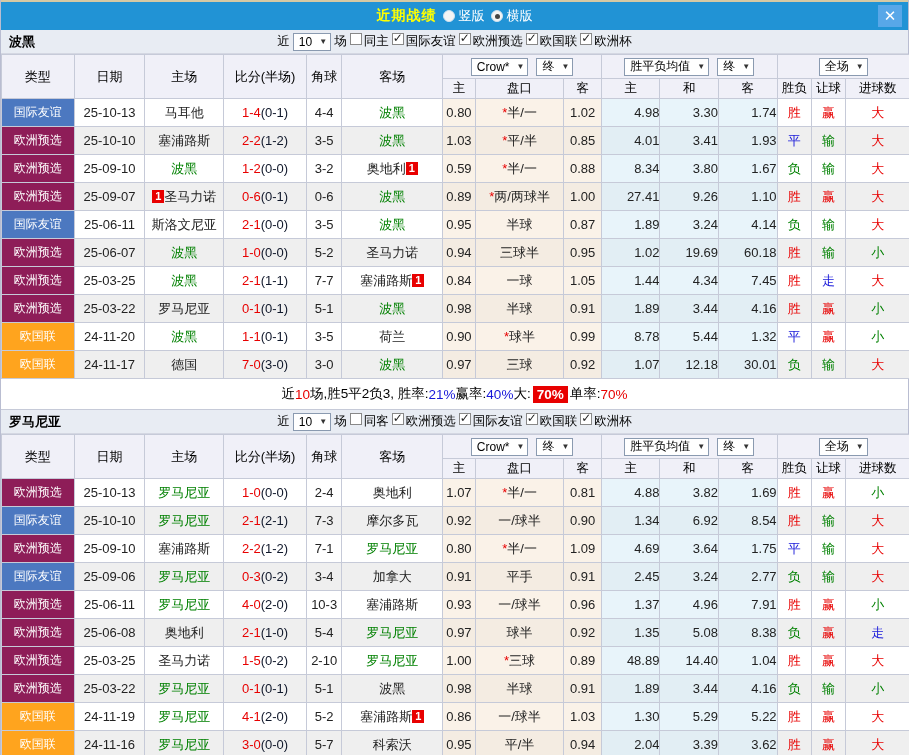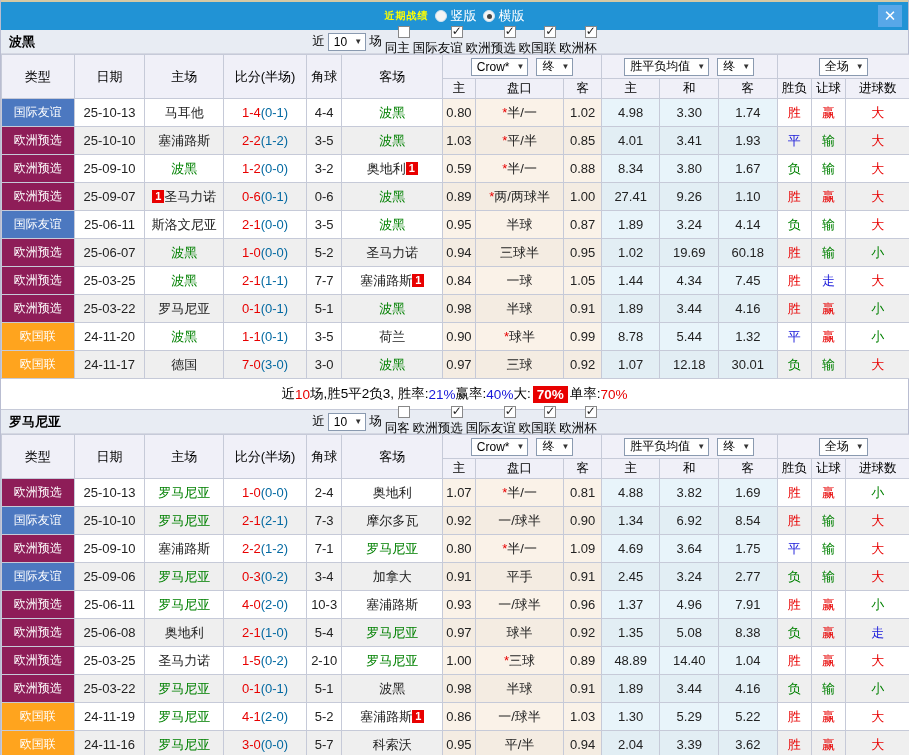--- a/index.html
+++ b/index.html
@@ -8,57 +8,57 @@
     font-family: "Liberation Sans", "DejaVu Sans", sans-serif;
     font-size: 13px; color:#222; background:#fff;
     width:909px; height:755px; overflow:hidden;
   }
   .app { width:909px; border-left:1px solid #b9bdd1; border-right:1px solid #b9bdd1; }
   .topstrip { height:2px; background:#d6c9a4; }
   .titlebar {
     height:28px; background:#2193d5; position:relative;
     display:flex; align-items:center; justify-content:center; gap:6px; color:#fff;
   }
-  .title { color:#ffff00; font-weight:bold; font-size:10px; letter-spacing:1px; }
+  .title { color:#ffff00; font-weight:bold; font-size:14px; letter-spacing:1px; }
   .radio-group { display:flex; align-items:center; gap:4px; }
   .rb { width:12px; height:12px; border-radius:50%; background:#f4f4f4; border:1px solid #cfe2f0; display:inline-block; position:relative; }
   .rb.checked::after { content:""; position:absolute; left:3px; top:3px; width:5px; height:5px; border-radius:50%; background:#444; }
   .radio-label { color:#fff; font-size:13px; cursor:pointer; }
   .close-btn {
     position:absolute; right:6px; top:3px; width:24px; height:22px; background:#58a7e8;
     color:#fff; font-weight:bold; font-size:15px; display:flex; align-items:center; justify-content:center; cursor:pointer;
   }
   .filter-row {
     height:24px; background:#e8ecf3; position:relative;
     display:flex; align-items:center; justify-content:center; border-bottom:1px solid #d4d7e2;
   }
   .team { position:absolute; left:8px; font-weight:bold; color:#000; font-size:13px; }
   .filters { display:flex; align-items:center; gap:3px; font-size:12.5px; color:#000; }
   .sel { display:inline-flex; align-items:center; border:1px solid #8a9ab0; background:#fff; height:18px; padding:0 3px 0 5px; gap:7px; font-size:12px; cursor:pointer; }
   .sel .arr { font-size:8px; color:#333; }
-  .cbwrap { display:inline-flex; align-items:flex-end; gap:2px; cursor:pointer;flex-direction:column; }
+  .cbwrap { display:inline-flex; align-items:flex-start; gap:2px; cursor:pointer; }
   .cb { width:12px; height:12px; border:1px solid #888; background:#fff; display:inline-block; position:relative; flex:none; }
   .cb.checked::after { content:"✓"; position:absolute; top:-3px; left:0; font-size:12px; font-weight:bold; color:#222; }
   table { border-collapse:collapse; table-layout:fixed; width:909px; }
   th, td { border:1px solid #c6cad8; text-align:center; overflow:hidden; white-space:nowrap; }
   thead th { background:#f0f0f8; font-weight:normal; font-size:13px; color:#000; }
   thead tr.hrow1 th { height:24px; }
   thead tr.hrow2 th { height:20px; font-size:12.5px; }
   tbody tr { height:28px; }
   tbody tr:nth-child(even) td { background:#efefef; }
   tbody tr:nth-child(odd) td { background:#ffffff; }
   td.type { color:#fff; font-size:12px; }
   td.odds { background:#faf2e8 !important; }
-  td.avg { background:#e8f4fa !important; }
+  td.avg { background:#e8f4fa !important;text-align:right; }
   tbody tr:nth-child(even) td.odds { background:#f4ecE2 !important; }
   tbody tr:nth-child(even) td.avg { background:#e2eef4 !important; }
   td.team-cell { font-size:13px; }
   .green { color:#008000; }
   .ft { color:#e80000; }
-  .ht { color:#0369a1; }
+  .ht { color:#0f172a; }
   .badge { display:inline-block; background:#e80000; color:#fff; font-size:11px; line-height:13px; padding:0 3px; font-weight:bold; vertical-align:1px; }
   .star { color:#e80000; }
   .summary { height:31px; display:flex; align-items:center; justify-content:center; border-bottom:1px solid #c6cad8; font-size:13.5px; background:#fff; }
   .summary .k { color:#000; }
   .summary .r { color:#e80000; }
   .summary .b { color:#1717d9; }
   .summary .rb2 { color:#fff; background:#e80000; padding:1px 4px; margin:0 2px; font-weight:bold; }
   .oc { font-size:13px; }
   .hdd { display:flex; align-items:center; justify-content:center; gap:8px; }
 </style>

